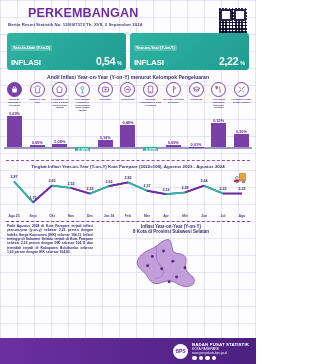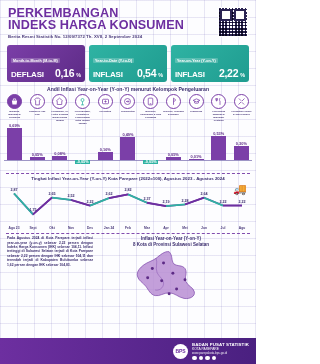--- a/index.html
+++ b/index.html
@@ -22,21 +22,21 @@
     z-index:0;
   }
   .page{ position:relative; z-index:1; width:256px; height:364px; }
 
   
   .header{ padding:7px 8px 2px 8px; position:relative; }
   .title{
     font-weight:bold; color:#6d2fa0; letter-spacing:.1px;
     font-size:12.6px; line-height:12.4px; width:205px;
   }
-  .title div{ white-space:nowrap; }
+  .title div{ white-space:nowrap;margin-left:20px; }
   .subtitle{
     font-size:4.3px; color:#4a3a7a; margin-top:2.2px; font-weight:bold;
     letter-spacing:.05px;
   }
   .qr{
     position:absolute; right:8px; top:7px; width:30px; height:30px;
     background:
       repeating-linear-gradient(90deg,#2a2352 0 1.6px, #fff 1.6px 3.2px),
       repeating-linear-gradient(0deg,#2a2352 0 1.6px, #fff 1.6px 3.2px);
     background-blend-mode:multiply;
@@ -174,35 +174,26 @@
 </head>
 <body>
 
 <div class="grid-bg"></div>
 
 <div class="page">
 
   <div class="header">
     <div class="title">
       <div>PERKEMBANGAN</div>
-      <div>INDEKS HARGA KONSUMEN</div>
     </div>
     <div class="subtitle">Berita Resmi Statistik No. 12/09/7372 Th. XVII, 2 September 2024</div>
     <div class="qr"></div>
   </div>
 
   <div class="stats">
-    <div class="stat purple">
-      <div class="stat-cap">Month-to-Month (M-to-M)</div>
-      <div class="stat-row">
-        <span class="stat-lab">DEFLASI</span>
-        <span class="stat-val">0,16</span>
-        <span class="stat-pct">%</span>
-      </div>
-    </div>
     <div class="stat teal">
       <div class="stat-cap">Year-to-Date (Y-to-D)</div>
       <div class="stat-row">
         <span class="stat-lab">INFLASI</span>
         <span class="stat-val">0,54</span>
         <span class="stat-pct">%</span>
       </div>
     </div>
     <div class="stat teal">
       <div class="stat-cap">Year-on-Year (Y-on-Y)</div>

